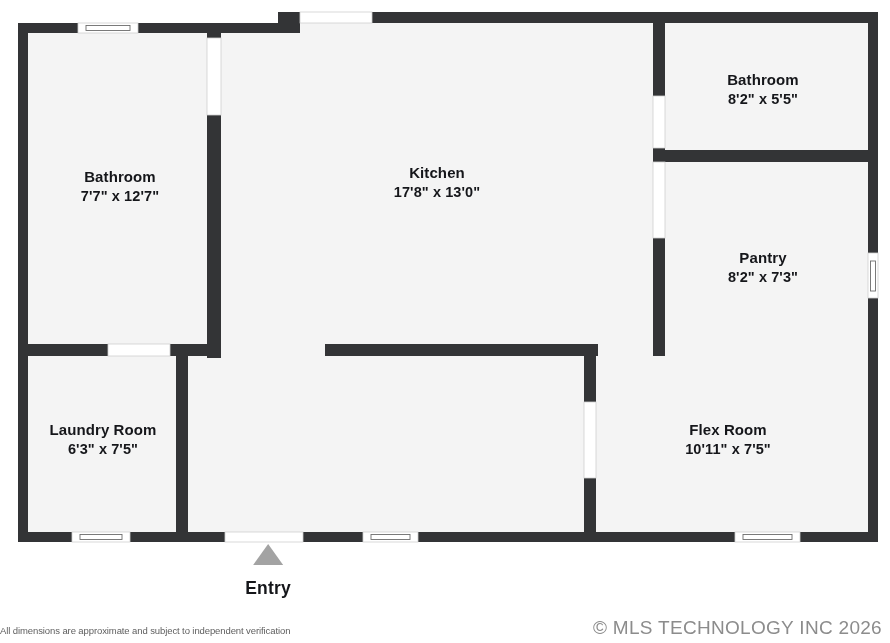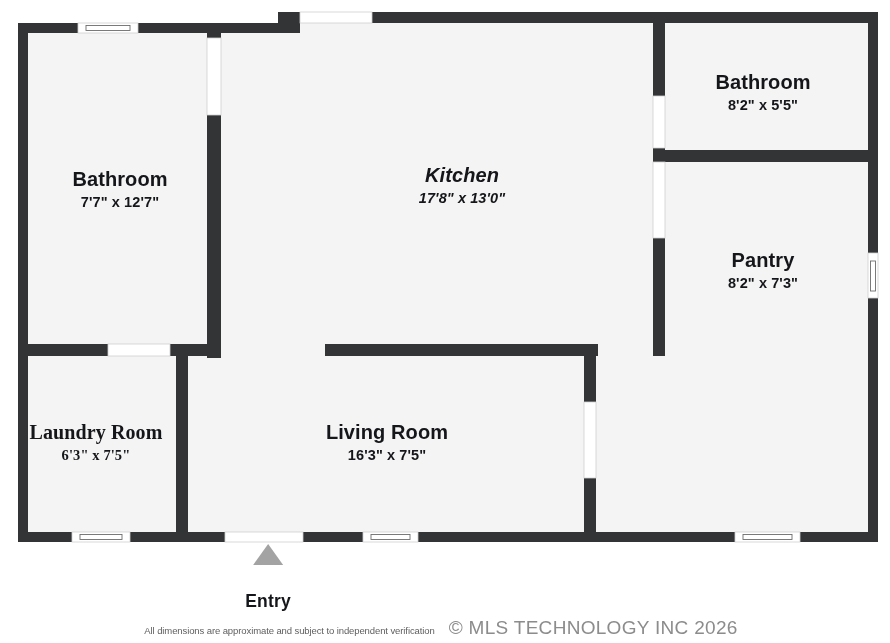--- a/index.html
+++ b/index.html
@@ -30,21 +30,21 @@
     position: absolute;
     text-align: center;
     line-height: 1.18;
     color: #15161a;
     white-space: nowrap;
     transform: translateX(-50%);
     pointer-events: none;
   }
   .room-label .rname {
     display: block;
-    font-size: 20px;
+    font-size: 15px;
     font-weight: bold;
     letter-spacing: 0.1px;
   }
   .room-label .rdim {
     display: block;
     font-size: 14.5px;
     font-weight: bold;
     margin-top: 2px;
     letter-spacing: 0.1px;
   }
@@ -58,36 +58,36 @@
   }
   #entry-arrow {
     width: 0;
     height: 0;
     margin: 0 auto;
     border-left: 15px solid transparent;
     border-right: 15px solid transparent;
     border-bottom: 21px solid #a3a3a3;
   }
   #entry-text {
-    margin-top: 26px;
+    margin-top: 13px;
     font-size: 17.5px;
     font-weight: bold;
     color: #15161a;
     letter-spacing: 0.2px;
   }
   
   #footer {
     position: absolute;
     left: 0;
     right: 0;
     bottom: 4px;
     height: 26px;
     display: flex;
     align-items: flex-end;
-    justify-content: center;
+    justify-content: space-between;
     gap: 14px;
     padding-right: 8px;
   }
   #disclaimer {
     font-size: 9.5px;
     color: #5e5e5e;
     letter-spacing: -0.1px;
     padding-bottom: 3px;
   }
   #copyright {
@@ -214,45 +214,45 @@
       <rect x="584" y="402" width="12" height="76" fill="#ffffff" stroke="#cfcfcf" stroke-width="0.8"></rect>
       <rect x="225" y="532" width="78" height="10" fill="#ffffff" stroke="#cfcfcf" stroke-width="0.8"></rect>
     </g>
   </svg>
 
   <div class="room-label" style="left:120px; top:168px;">
     <span class="rname">Bathroom</span>
     <span class="rdim">7'7" x 12'7"</span>
   </div>
 
-  <div class="room-label" style="left:462px; top:164px;font-style:italic;">
+  <div class="room-label" style="left:437px; top:164px;">
     <span class="rname">Kitchen</span>
     <span class="rdim">17'8" x 13'0"</span>
   </div>
 
   <div class="room-label" style="left:763px; top:71px;">
     <span class="rname">Bathroom</span>
     <span class="rdim">8'2" x 5'5"</span>
   </div>
 
   <div class="room-label" style="left:763px; top:249px;">
     <span class="rname">Pantry</span>
     <span class="rdim">8'2" x 7'3"</span>
   </div>
 
-  <div class="room-label" style="left:96px; top:421px;font-family:Liberation Serif, serif;">
+  <div class="room-label" style="left:103px; top:421px;">
     <span class="rname">Laundry Room</span>
     <span class="rdim">6'3" x 7'5"</span>
   </div>
 
-  <div class="room-label" style="left:387px; top:421px;">
-    <span class="rname">Living Room</span>
-    <span class="rdim">16'3" x 7'5"</span>
-  </div>
-
+
+  <div class="room-label" style="left:728px; top:421px;">
+    <span class="rname">Flex Room</span>
+    <span class="rdim">10'11" x 7'5"</span>
+  </div>
 
   <div id="entry-group">
     <div id="entry-arrow"></div>
     <div id="entry-text">Entry</div>
   </div>
 
   <div id="footer">
     <div id="disclaimer">All dimensions are approximate and subject to independent verification</div>
     <div id="copyright">© MLS TECHNOLOGY INC 2026</div>
   </div>

